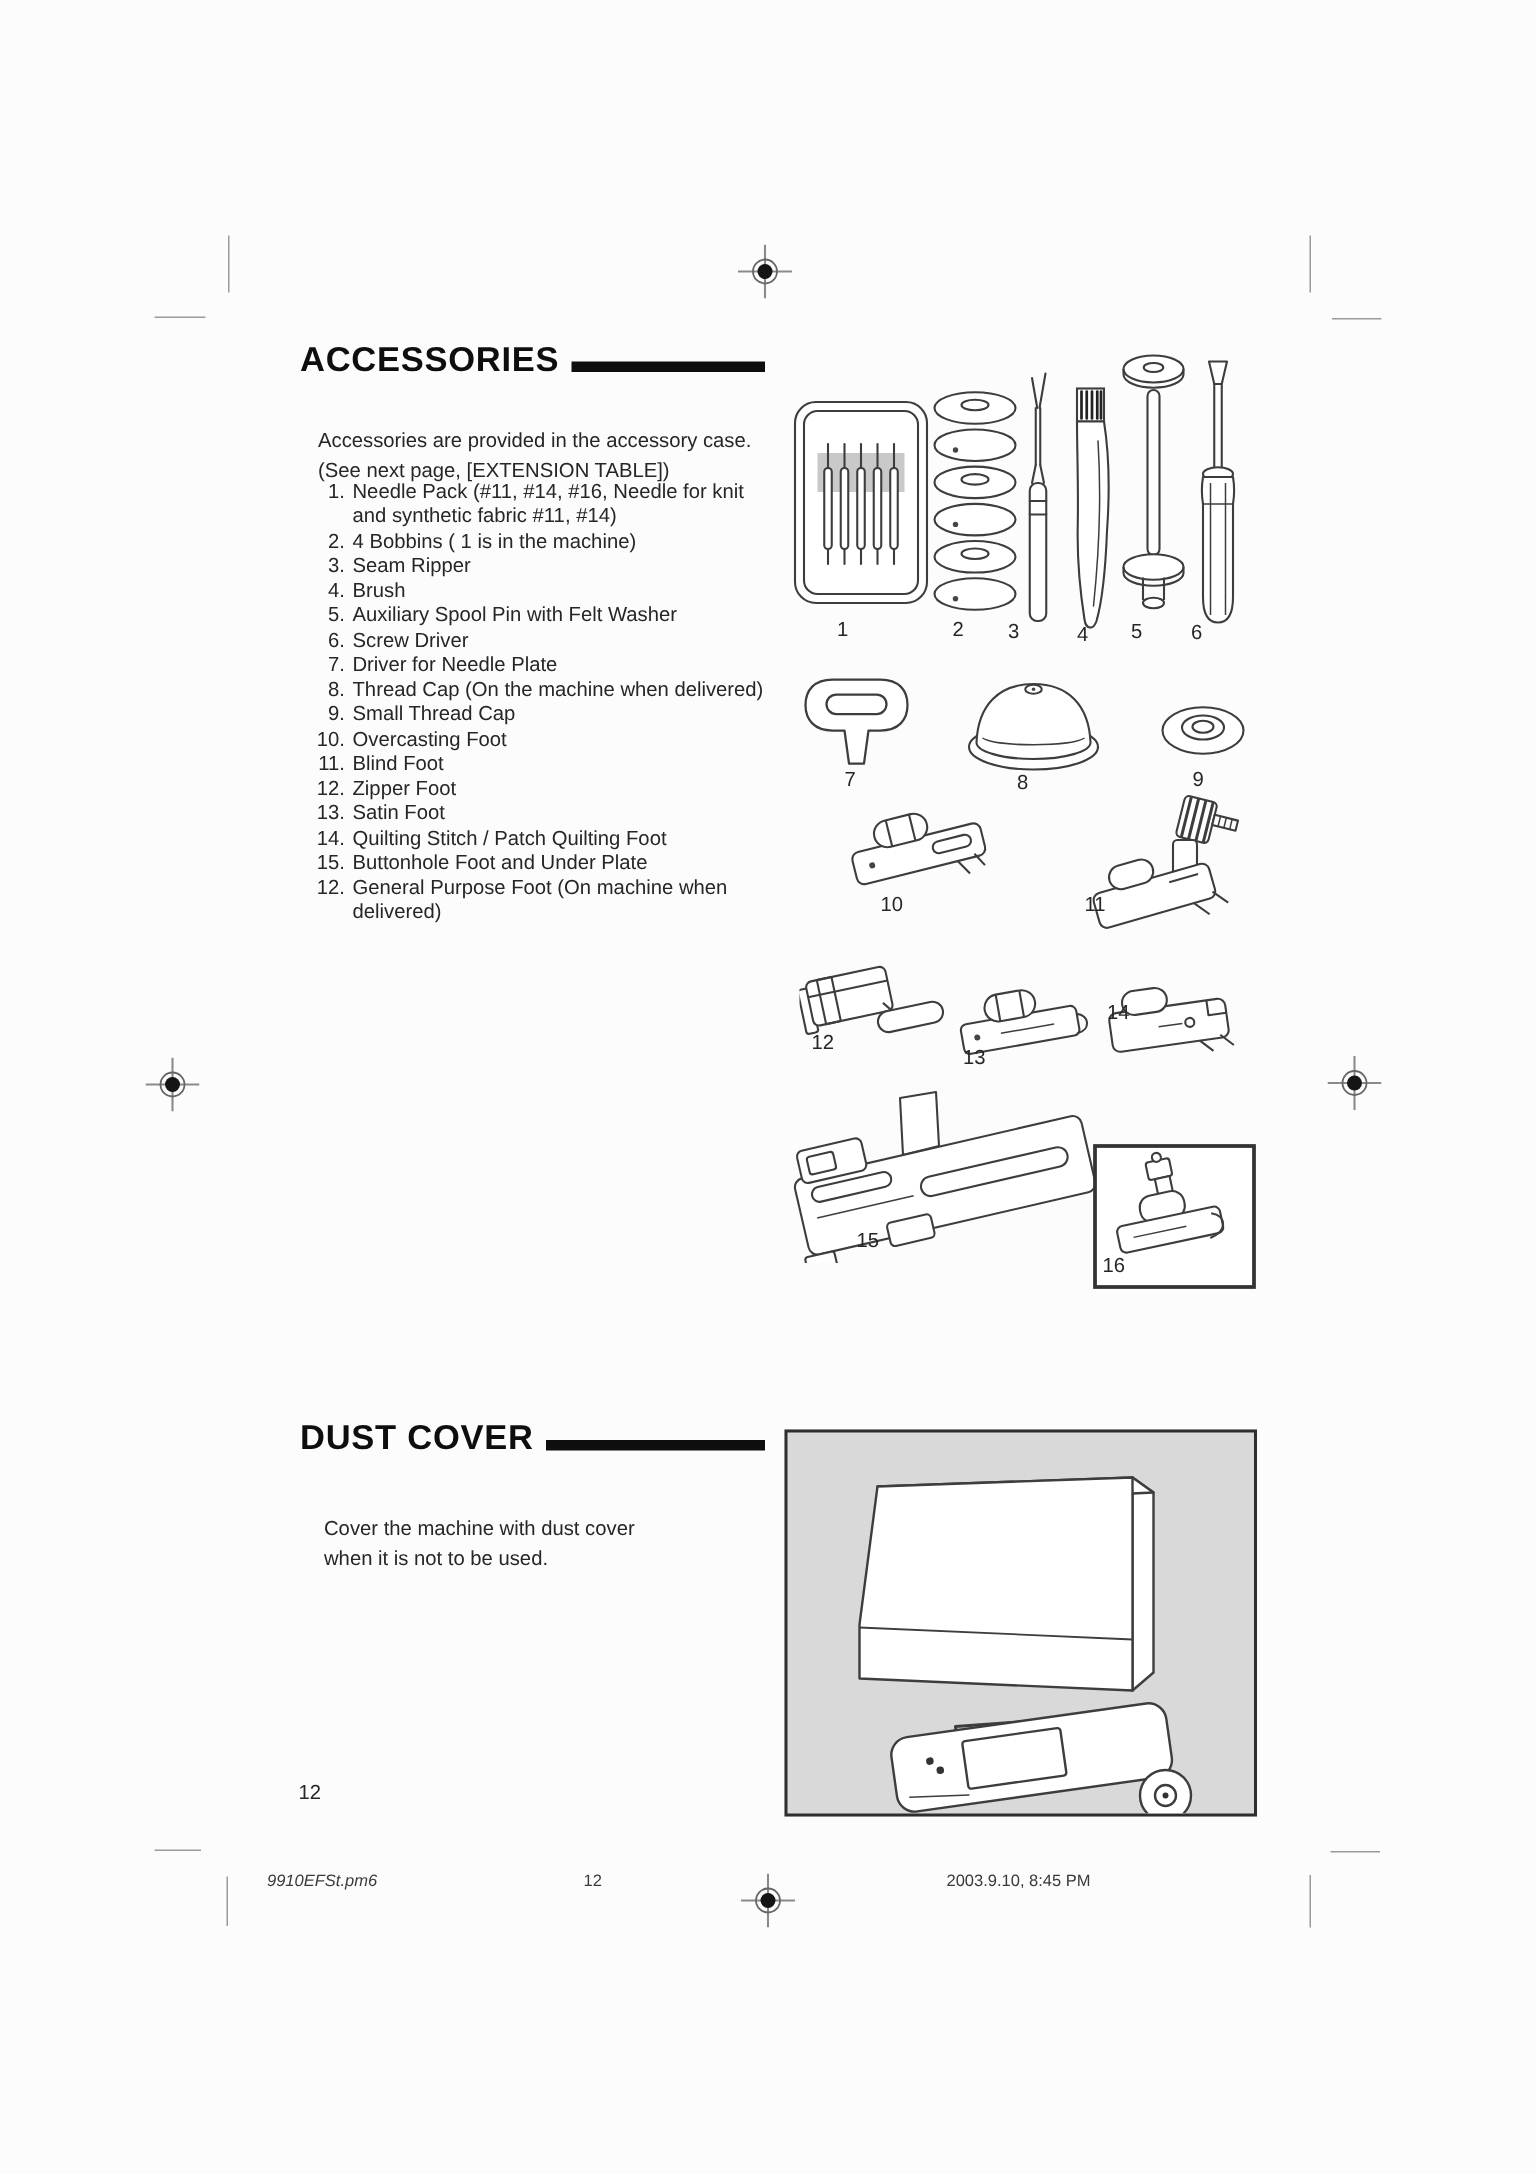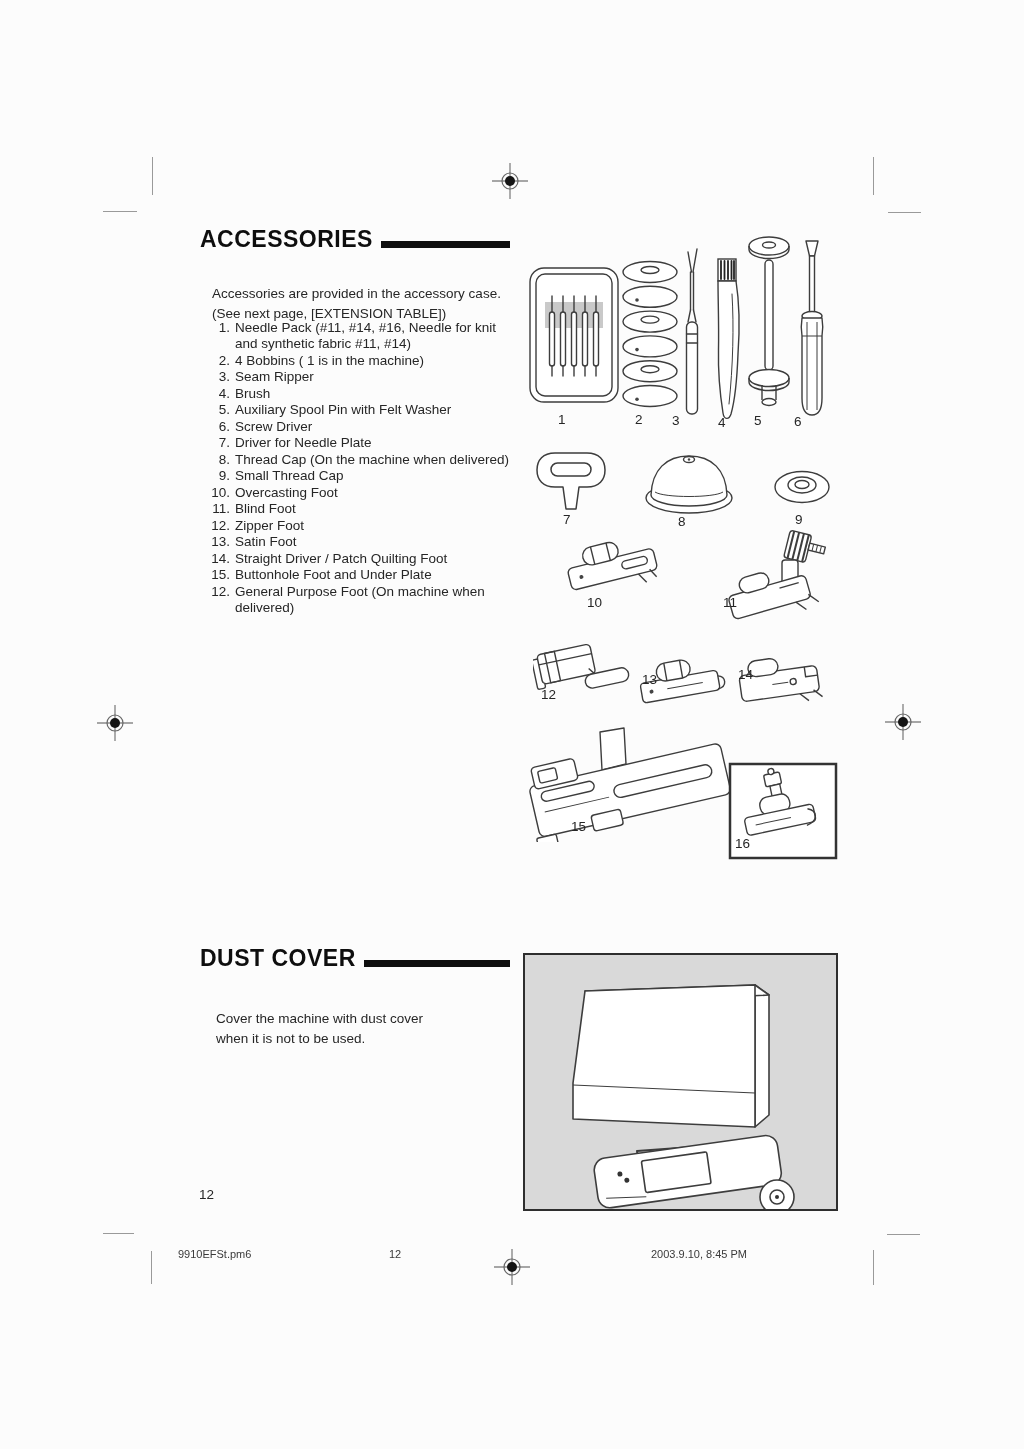--- a/index.html
+++ b/index.html
@@ -136,21 +136,21 @@
     <li>
         <span class="num">12.</span>
         <span class="txt">Zipper Foot</span>
       </li>
     <li>
         <span class="num">13.</span>
         <span class="txt">Satin Foot</span>
       </li>
     <li>
         <span class="num">14.</span>
-        <span class="txt">Straight Driver / Patch Quilting Foot</span>
+        <span class="txt">Quilting Stitch / Patch Quilting Foot</span>
       </li>
     <li>
         <span class="num">15.</span>
         <span class="txt">Buttonhole Foot and Under Plate</span>
       </li>
     <li>
         <span class="num">12.</span>
         <span class="txt">General Purpose Foot (On machine when delivered)</span>
       </li>
   </ol>
@@ -410,21 +410,21 @@
   <span class="fig-label" style="left:672px;top:413px;">3</span>
   <span class="fig-label" style="left:718px;top:415px;">4</span>
   <span class="fig-label" style="left:754px;top:413px;">5</span>
   <span class="fig-label" style="left:794px;top:414px;">6</span>
   <span class="fig-label" style="left:563px;top:512px;">7</span>
   <span class="fig-label" style="left:678px;top:514px;">8</span>
   <span class="fig-label" style="left:795px;top:512px;">9</span>
   <span class="fig-label" style="left:587px;top:595px;">10</span>
   <span class="fig-label" style="left:723px;top:595px;">11</span>
   <span class="fig-label" style="left:541px;top:687px;">12</span>
-  <span class="fig-label" style="left:642px;top:672px;">13</span>
+  <span class="fig-label" style="left:642px;top:697px;">13</span>
   <span class="fig-label" style="left:738px;top:667px;text-align:right;">14</span>
   <span class="fig-label" style="left:571px;top:819px;">15</span>
   <span class="fig-label" style="left:735px;top:820px;margin-top:16px;">16</span>
 
   <div class="heading-row" style="left:200px;top:946px;">
     <h2>DUST COVER</h2>
     <div class="heading-bar"></div>
   </div>
 
   <p class="dust-body">
@@ -452,17 +452,17 @@
           <line x1="78" y1="232" x2="118" y2="236" stroke-width="1"></line>
         </g>
         <circle cx="252" cy="242" r="17"></circle>
         <circle cx="252" cy="242" r="7"></circle>
         <circle cx="252" cy="242" r="2" fill="#333" stroke="none"></circle>
       </g>
     </svg>
   </div>
 
   <span class="page-number">12</span>
-  <span class="footer-text" style="left:178px;">9910EFSt.pm6</span>
+  <span class="footer-text" style="left:178px;font-style:italic;">9910EFSt.pm6</span>
   <span class="footer-text" style="left:389px;">12</span>
-  <span class="footer-text" style="left:631px;margin-left:20px;">2003.9.10, 8:45 PM</span>
+  <span class="footer-text" style="left:631px;">2003.9.10, 8:45 PM</span>
 
 </div>
 
 </body></html>

